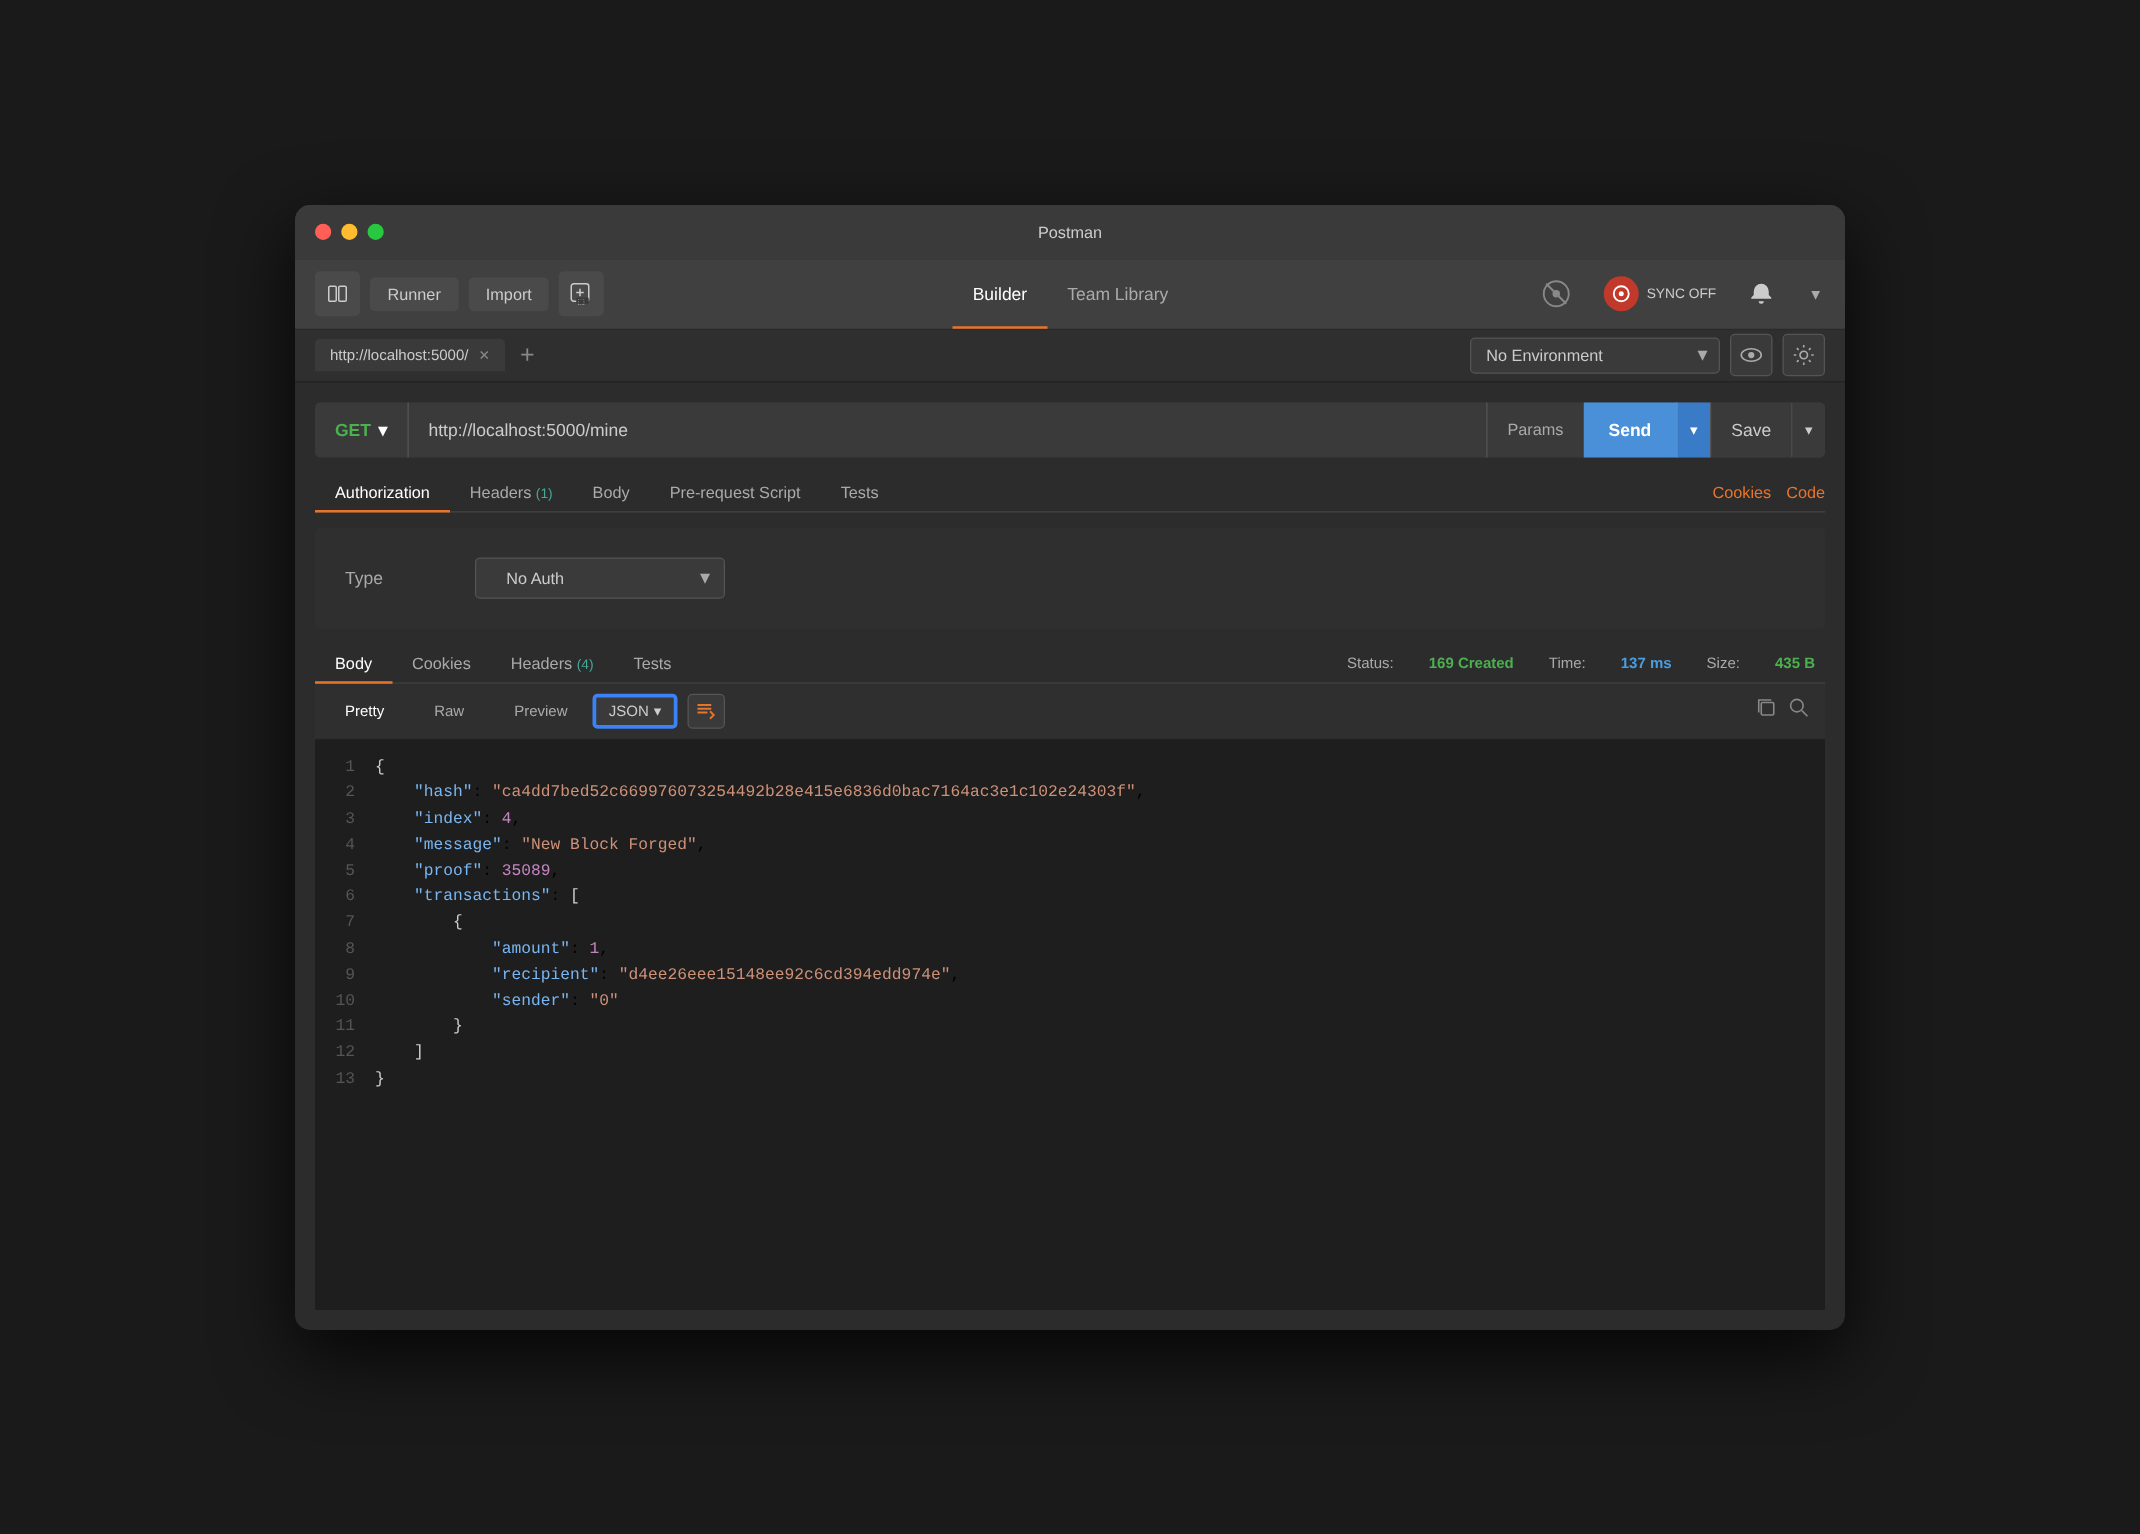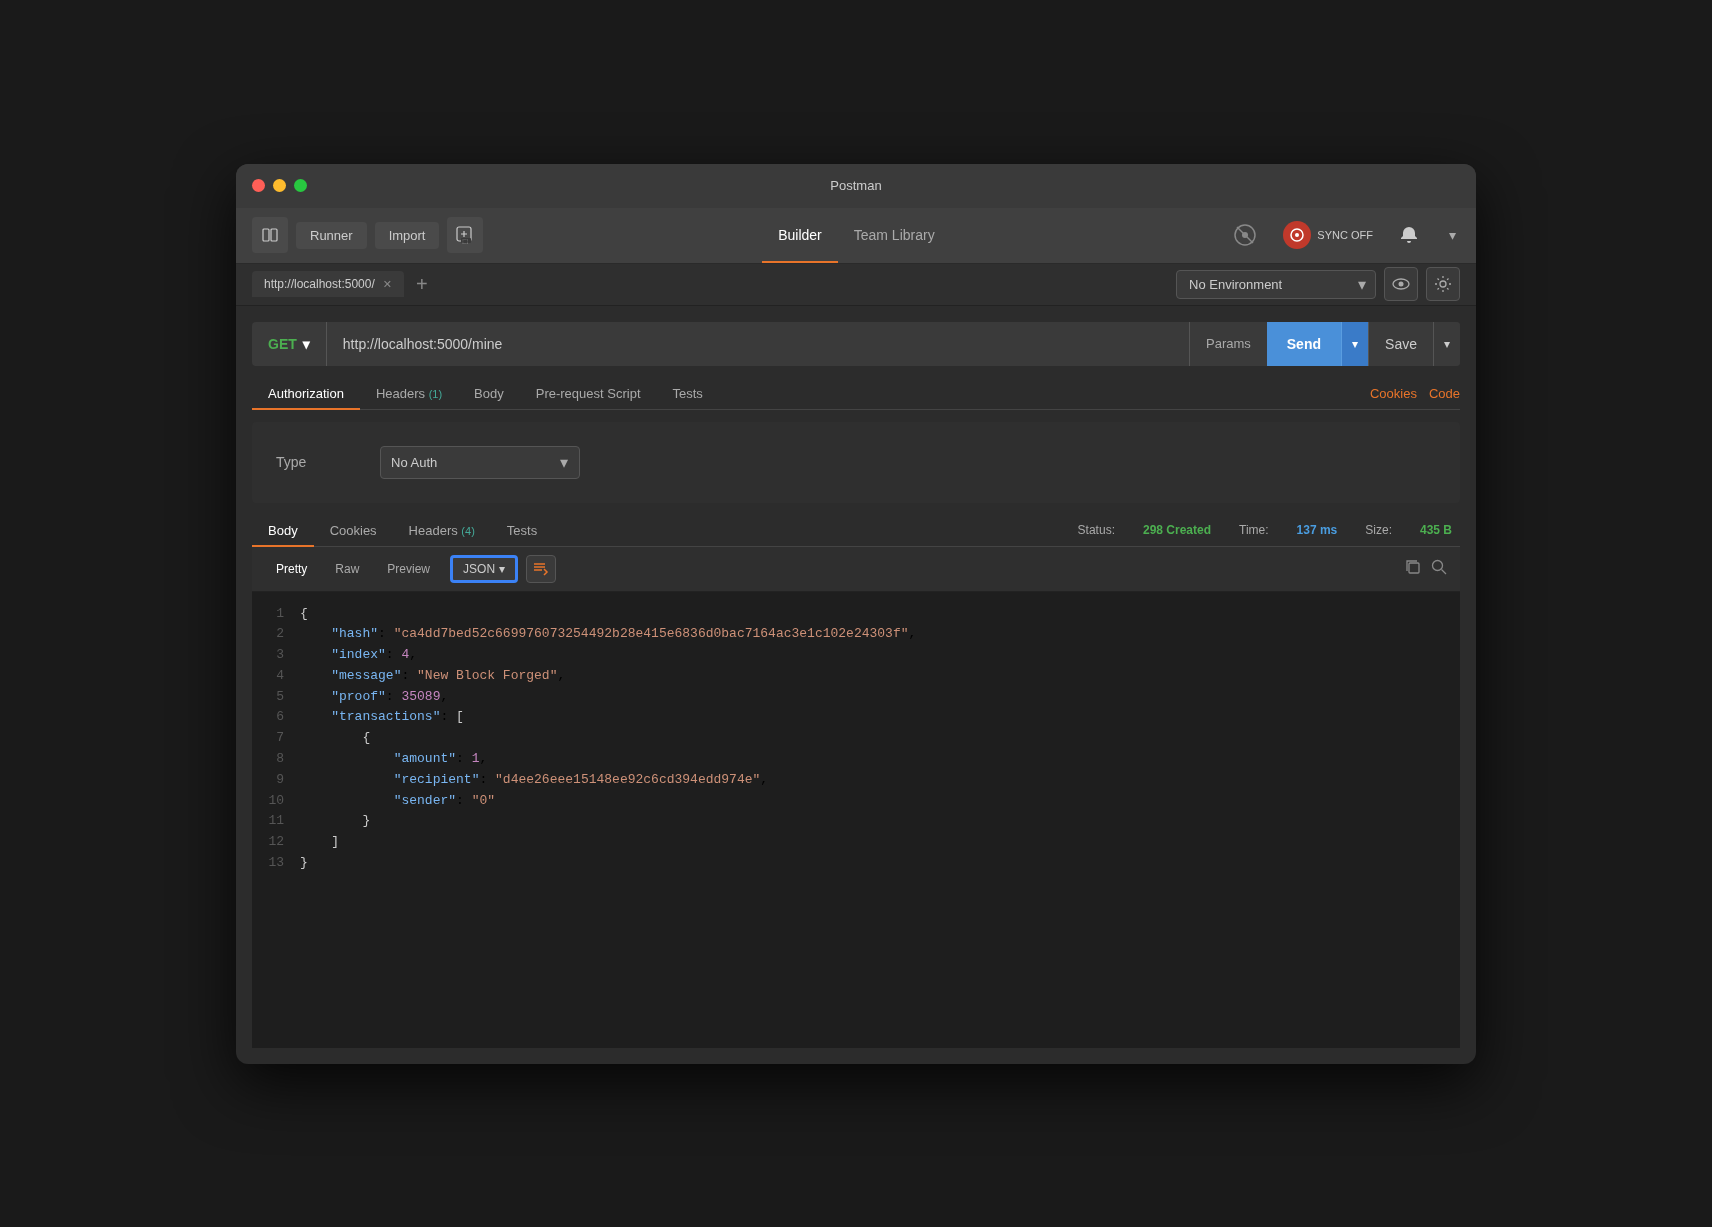--- a/index.html
+++ b/index.html
@@ -375,21 +375,21 @@
       font-size: 14px;
       width: 80px;
     }
     .auth-select-wrapper {
       position: relative;
     }
     .auth-select {
       background: #3a3a3a;
       border: 1px solid #555;
       color: #ccc;
-      padding: 8px 36px 8px 10px;
+      padding: 8px 36px 8px 24px;
       border-radius: 4px;
       font-size: 13px;
       cursor: pointer;
       appearance: none;
       width: 200px;
     }
     .auth-select-wrapper::after {
       content: '▾';
       position: absolute;
       right: 12px;
@@ -445,21 +445,21 @@
     .code-toolbar {
       background: #2f2f2f;
       display: flex;
       align-items: center;
       padding: 8px 12px;
       gap: 8px;
       border-bottom: 1px solid #222;
     }
     .format-tabs {
       display: flex;
-      gap: 4px;
+      gap: 16px;
     }
     .format-tab {
       padding: 5px 12px;
       font-size: 12px;
       color: #aaa;
       cursor: pointer;
       background: none;
       border: none;
     }
     .format-tab.active {
@@ -699,21 +699,21 @@
           <span>Cookies</span>
         </div>
         <div class="resp-tab">
           <span>Headers </span><span class="badge">(4)</span>
         </div>
         <div class="resp-tab">
           <span>Tests</span>
         </div>
         <div class="resp-status">
           <span>Status:</span>
-          <span class="status-value">298 Created</span>
+          <span class="status-value">169 Created</span>
           <span>Time:</span>
           <span class="time-value">137 ms</span>
           <span>Size:</span>
           <span class="size-value">435 B</span>
         </div>
       </div>
 
       <div class="code-toolbar">
         <div class="format-tabs">
           <button class="format-tab active">Pretty</button>

